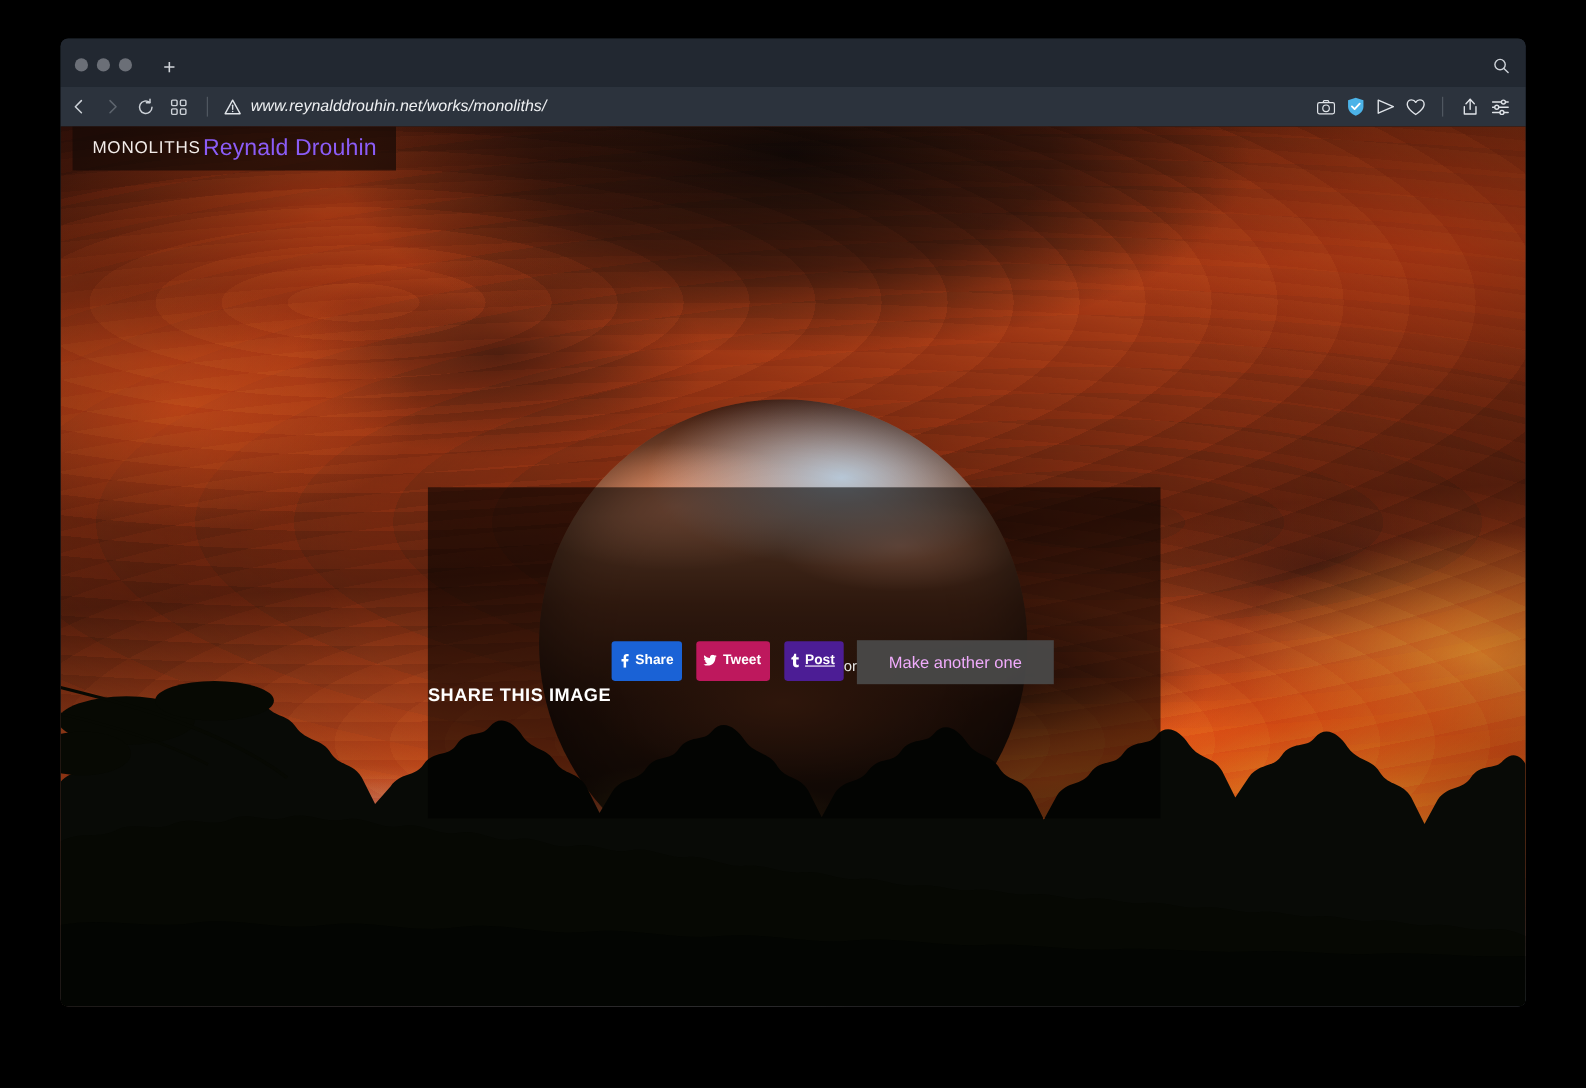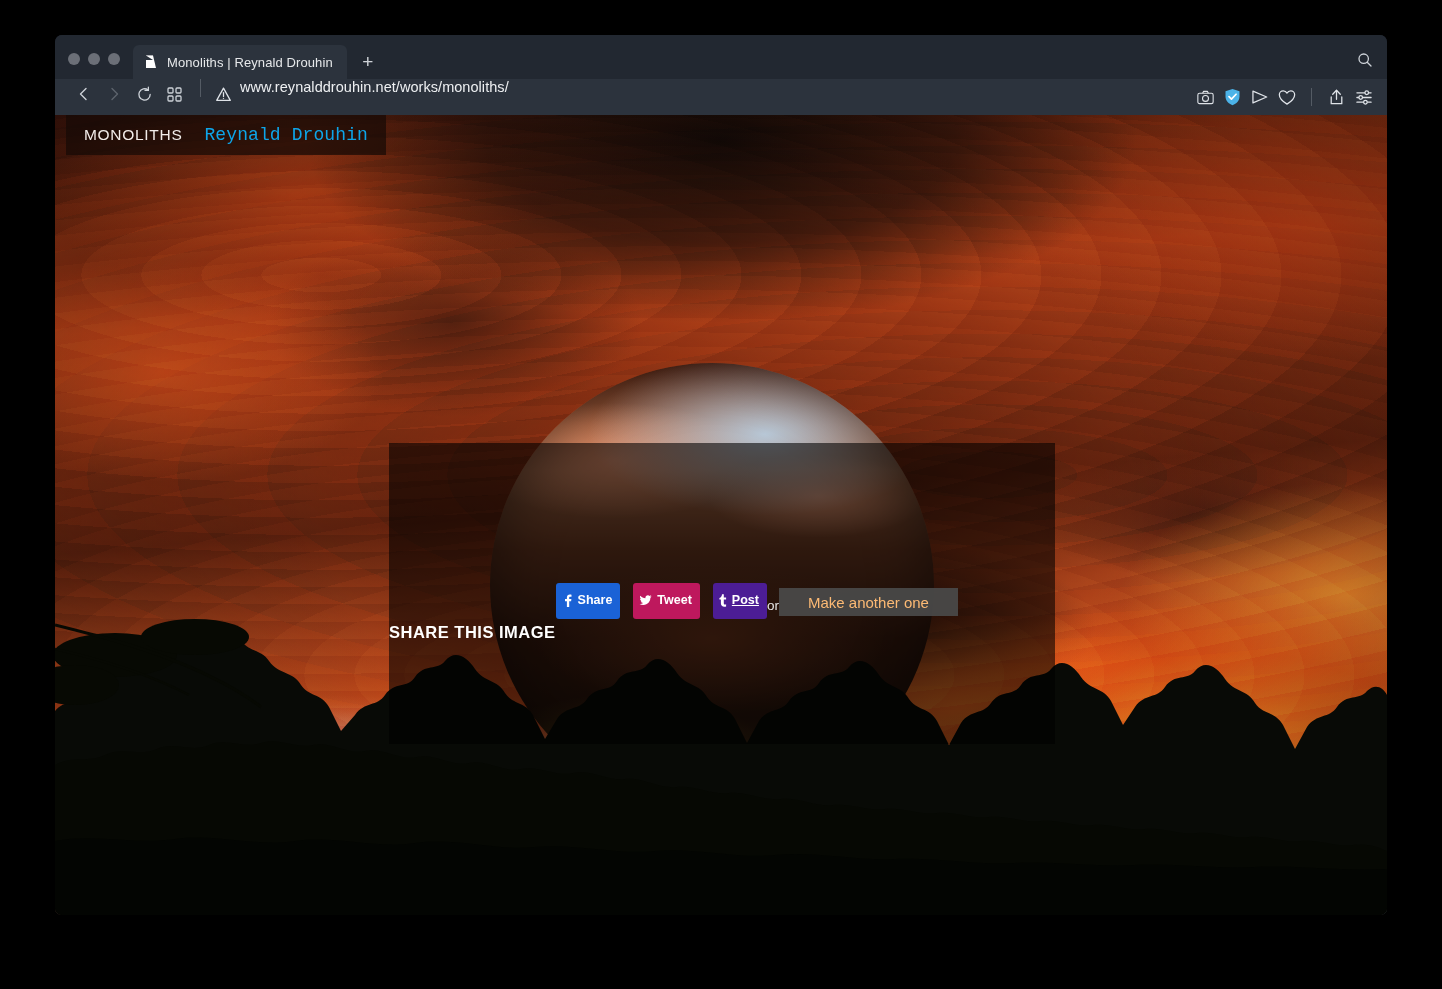--- a/index.html
+++ b/index.html
@@ -80,22 +80,24 @@
     display: flex; align-items: center; justify-content: center;
     margin-bottom: 2px;
     cursor: pointer;
   }
 
   
   .toolbar {
     height: 36px;
     background: #2c333d;
     display: flex;
-    padding: 0 10px 0 14px;
+    align-items: center;
+    padding: 0 10px 0 2px;
     gap: 0;
+    font-style: italic;
   }
   .nav-btn {
     width: 30px; height: 30px;
     display: flex; align-items: center; justify-content: center;
     cursor: pointer;
     color: #cdd2d8;
   }
   .nav-btn.disabled { color: #5d646d; }
   .tb-divider {
     width: 1px; height: 18px;
@@ -227,33 +229,32 @@
 
   
   .title-chip {
     position: absolute;
     left: 11px;
     top: 0px;
     height: 40px;
     padding: 0 18px;
     display: flex;
     align-items: center;
-    gap: 22px;
+    gap: 2px;
     background: rgba(22,10,6,.72);
   }
   .title-chip .t-main {
     color: #f2ece9;
     font-size: 15.5px;
     letter-spacing: .7px;
   }
   .title-chip .t-sub {
-    color: #0ea5e9;
-    font-size: 18px;
+    color: #8b5cf6;
+    font-size: 21px;
     letter-spacing: .1px;
-    font-family: Liberation Mono, monospace;
   }
 
   
   .share-panel {
     position: absolute;
     left: 334px;
     top: 328px;
     width: 666px;
     height: 301px;
     background: rgba(0,0,0,.58);
@@ -294,23 +295,23 @@
   .sbtn svg { display: block; }
 
   .or-text {
     margin-top: 24px;
     color: #e5e5e5;
     font-size: 13.5px;
   }
   .make-another {
     margin-top: 17px;
     width: 179px;
-    height: 28px;
+    height: 40px;
     background: rgba(74,74,74,.92);
-    color: #fdba74;
+    color: #f0abfc;
     font-size: 15px;
     display: flex;
     align-items: center;
     justify-content: center;
     cursor: pointer;
     border: none;
     font-family: "Liberation Sans", sans-serif;
   }
 </style>
 </head>
@@ -318,28 +319,20 @@
 
 <div class="browser-window">
 
   <div class="tab-strip">
     <div class="traffic-lights">
       <span class="light"></span>
       <span class="light"></span>
       <span class="light"></span>
     </div>
 
-    <div class="tab">
-      <svg class="tab-favicon" viewBox="0 0 14 16">
-        <path d="M2 1.5 L9 1.5 L12 14 L2 14 Z" fill="#ffffff"></path>
-        <path d="M2 1.5 L9 1.5 L9 6 L2 6 Z" fill="#2c333d"></path>
-        <path d="M2 1.5 L9 6 L9 1.5 Z" fill="#ffffff"></path>
-      </svg>
-      <span class="tab-title">Monoliths | Reynald Drouhin</span>
-    </div>
 
     <div class="new-tab-btn">+</div>
 
     <div class="tabstrip-spacer"></div>
 
     <div class="tabstrip-search">
       <svg width="16" height="16" viewBox="0 0 16 16">
         <circle cx="6.7" cy="6.7" r="4.7" fill="none" stroke="#cdd2d8" stroke-width="1.3"></circle>
         <line x1="10.2" y1="10.2" x2="14" y2="14" stroke="#cdd2d8" stroke-width="1.3" stroke-linecap="round"></line>
       </svg>

